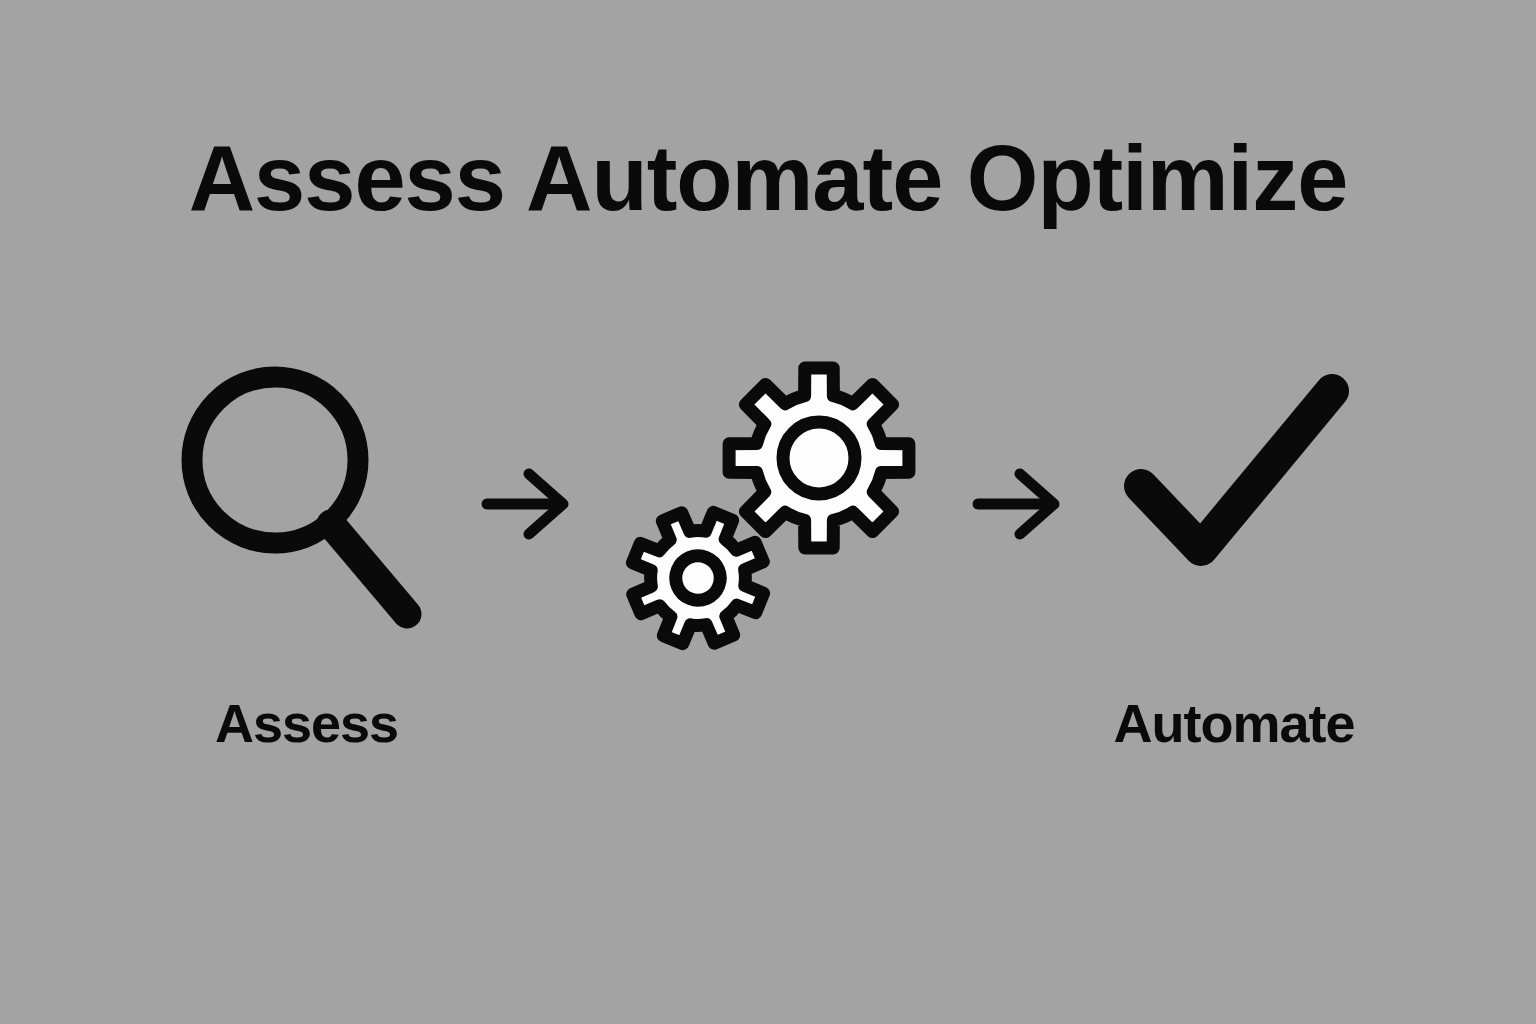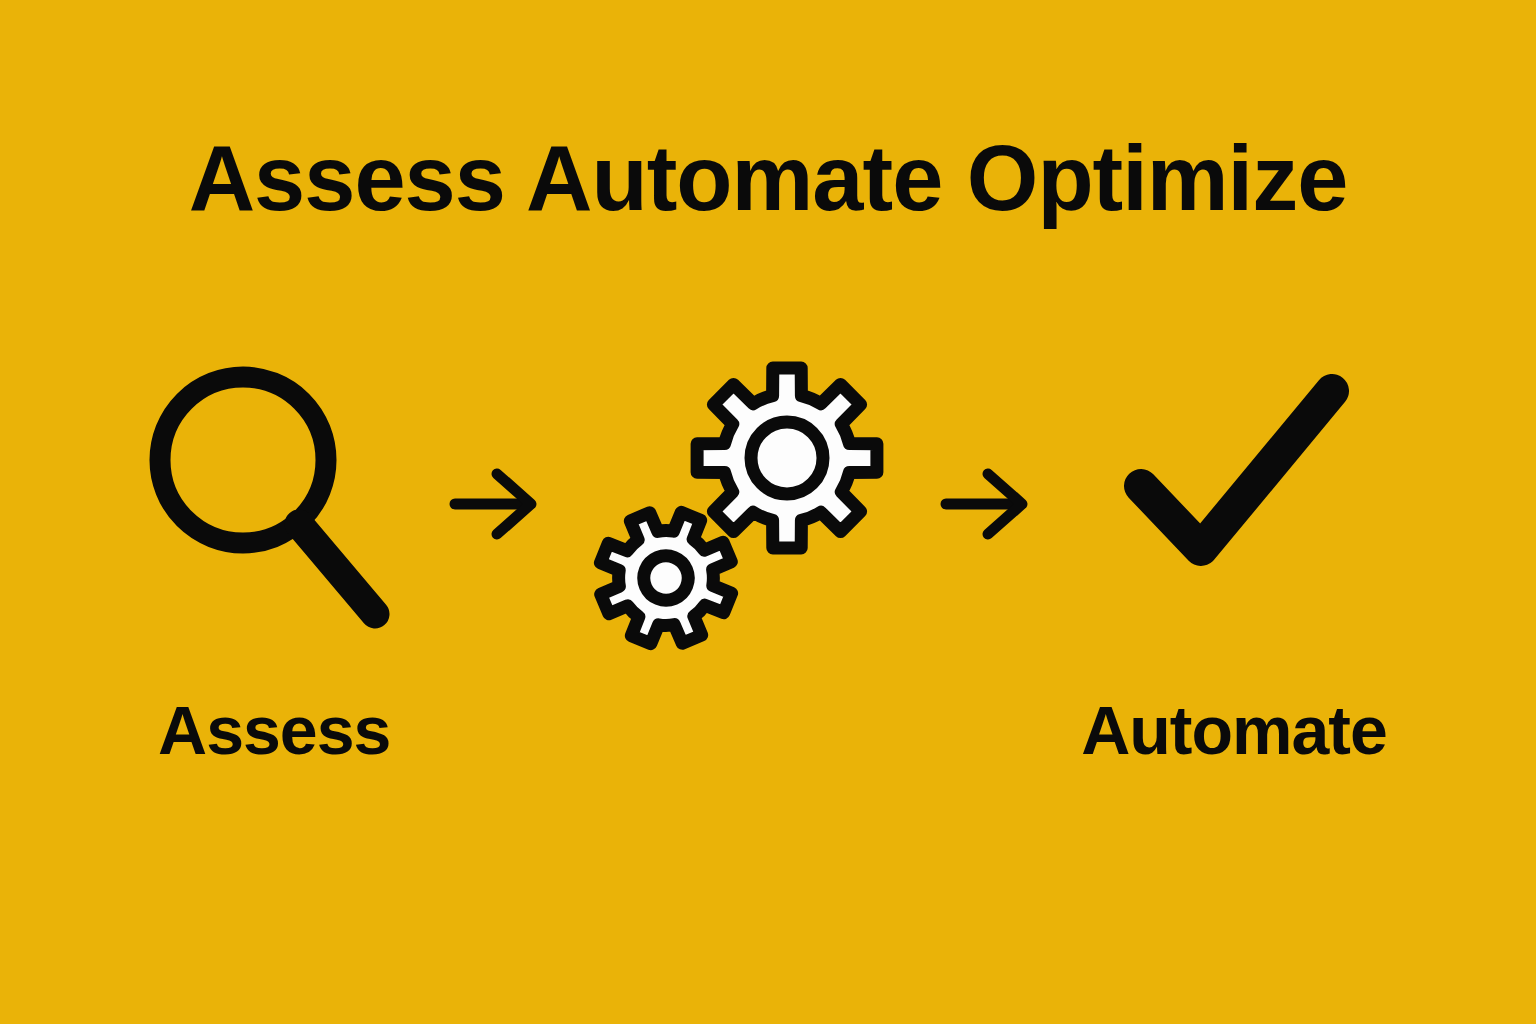--- a/index.html
+++ b/index.html
@@ -3,21 +3,21 @@
 <meta charset="utf-8">
 <style>
   html, body {
     margin: 0;
     padding: 0;
   }
   .canvas {
     position: relative;
     width: 1536px;
     height: 1024px;
-    background: #eab308;
+    background: #a3a3a3;
     font-family: "Liberation Sans", sans-serif;
     color: #0a0a0a;
     overflow: hidden;
   }
   .title {
     position: absolute;
     top: 126px;
     left: 0;
     width: 100%;
     text-align: center;
@@ -49,21 +49,21 @@
     justify-content: center;
   }
   .arrow-box {
     height: 312px;
     display: flex;
     align-items: center;
     justify-content: center;
   }
   .step-label {
     margin-top: 36px;
-    font-size: 68px;
+    font-size: 54px;
     font-weight: 700;
     letter-spacing: -1px;
     line-height: 1;
     white-space: nowrap;
     color: #0a0a0a;
   }
   svg {
     display: block;
   }
 </style>

